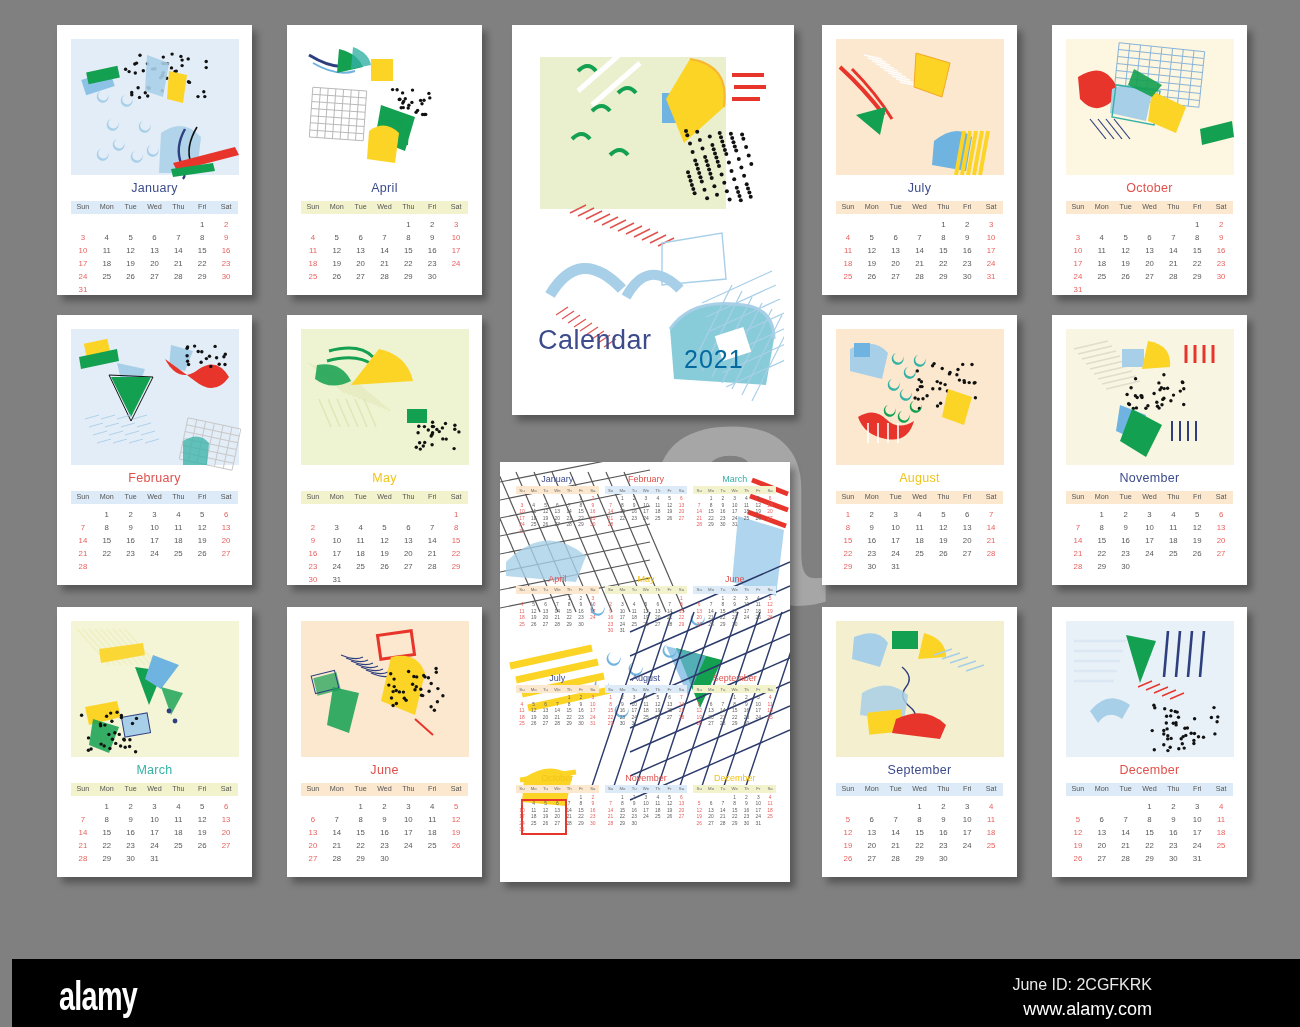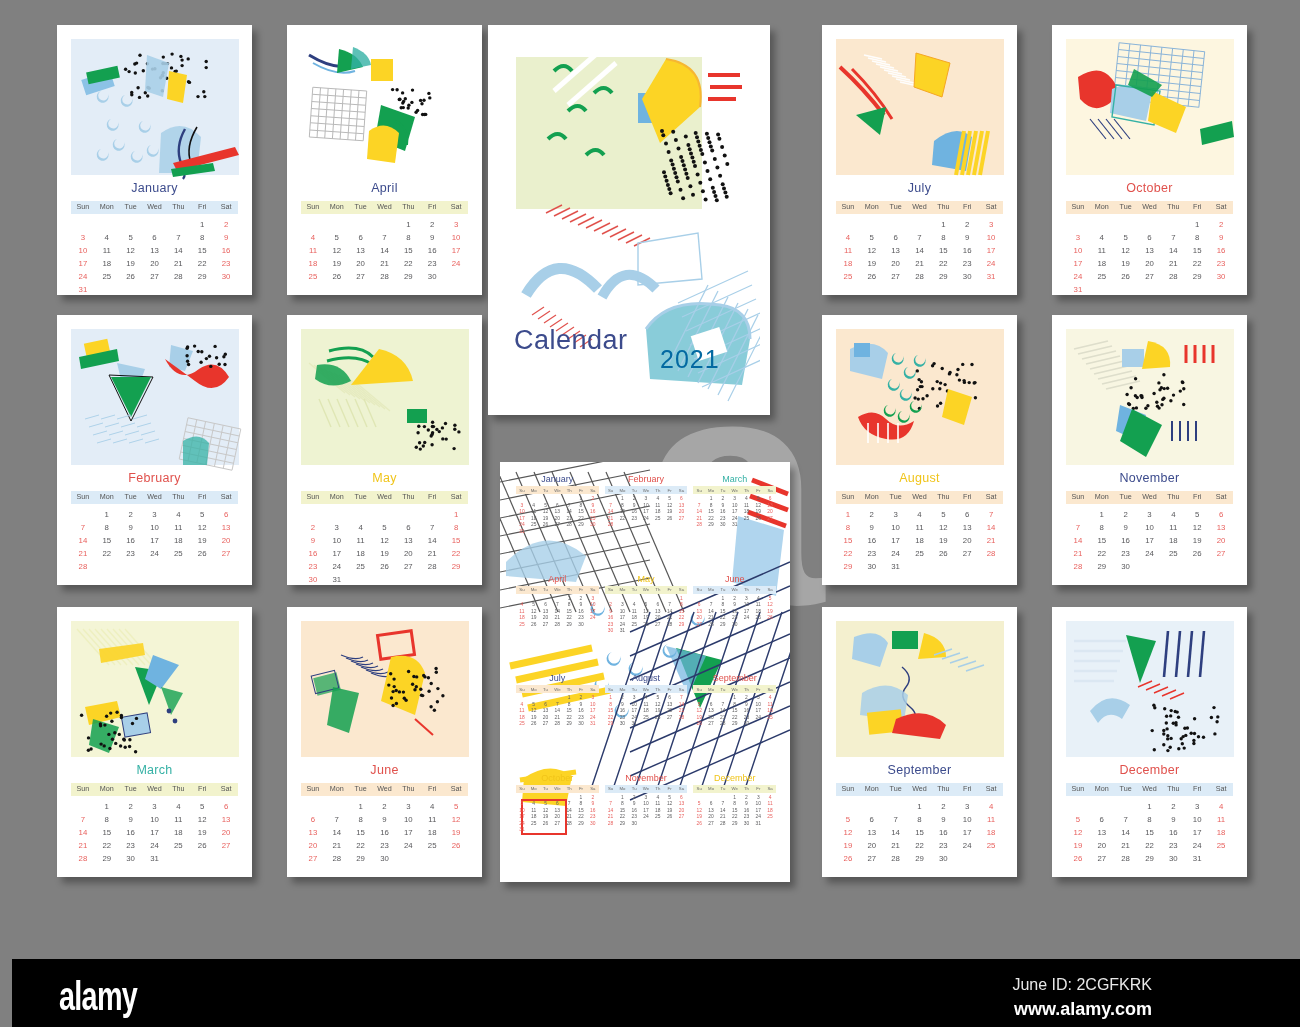--- a/index.html
+++ b/index.html
@@ -36,21 +36,21 @@
   .wk-row span { flex:1; text-align:center; }
   .grid {
     position:absolute; left:14px; top:195px; width:167px;
     display:grid; grid-template-columns:repeat(7,1fr);
     row-gap:4px; font-size:7.8px; color:#59595c; text-align:center;
   }
   .grid .we { color:#e8615e; }
   .grid .pad { visibility:hidden; }
 
   
-  .cover { left:488px; top:25px; width:282px; height:390px; }
+  .cover { left:512px; top:25px; width:282px; height:390px; }
   .cover-art { position:absolute; left:10px; top:10px; right:10px; bottom:10px; overflow:hidden; }
   .cover-title {
     position:absolute; left:26px; top:300px;
     font-size:27px; color:#3c4b8c; letter-spacing:.5px;
   }
   .cover-year {
     position:absolute; left:172px; top:320px;
     font-size:25px; color:#0369a1; letter-spacing:1px;
   }
 
@@ -89,21 +89,21 @@
     color:#fff; font-size:40px; font-weight:bold;
     font-family:"Liberation Sans", sans-serif;
     transform:scaleX(.72); transform-origin:left top; letter-spacing:-1px;
   }
   .img-id {
     position:absolute; right:160px; top:17px;
     color:#e8e8e8; font-size:16px;
   }
   .alamy-url {
     position:absolute; right:160px; top:40px;
-    color:#fff; font-size:18px; font-weight:bold;
+    color:#fff; font-size:18px; font-weight:normal;
   }
   .wm-center {
     position:absolute; left:0; top:0; width:1300px; height:940px;
     pointer-events:none;
   }
   .wm-a {
     position:absolute; left:640px; top:300px;
     font-size:330px; color:rgba(255,255,255,0.30);
     font-weight:bold; font-family:"Liberation Sans", sans-serif;
   }

